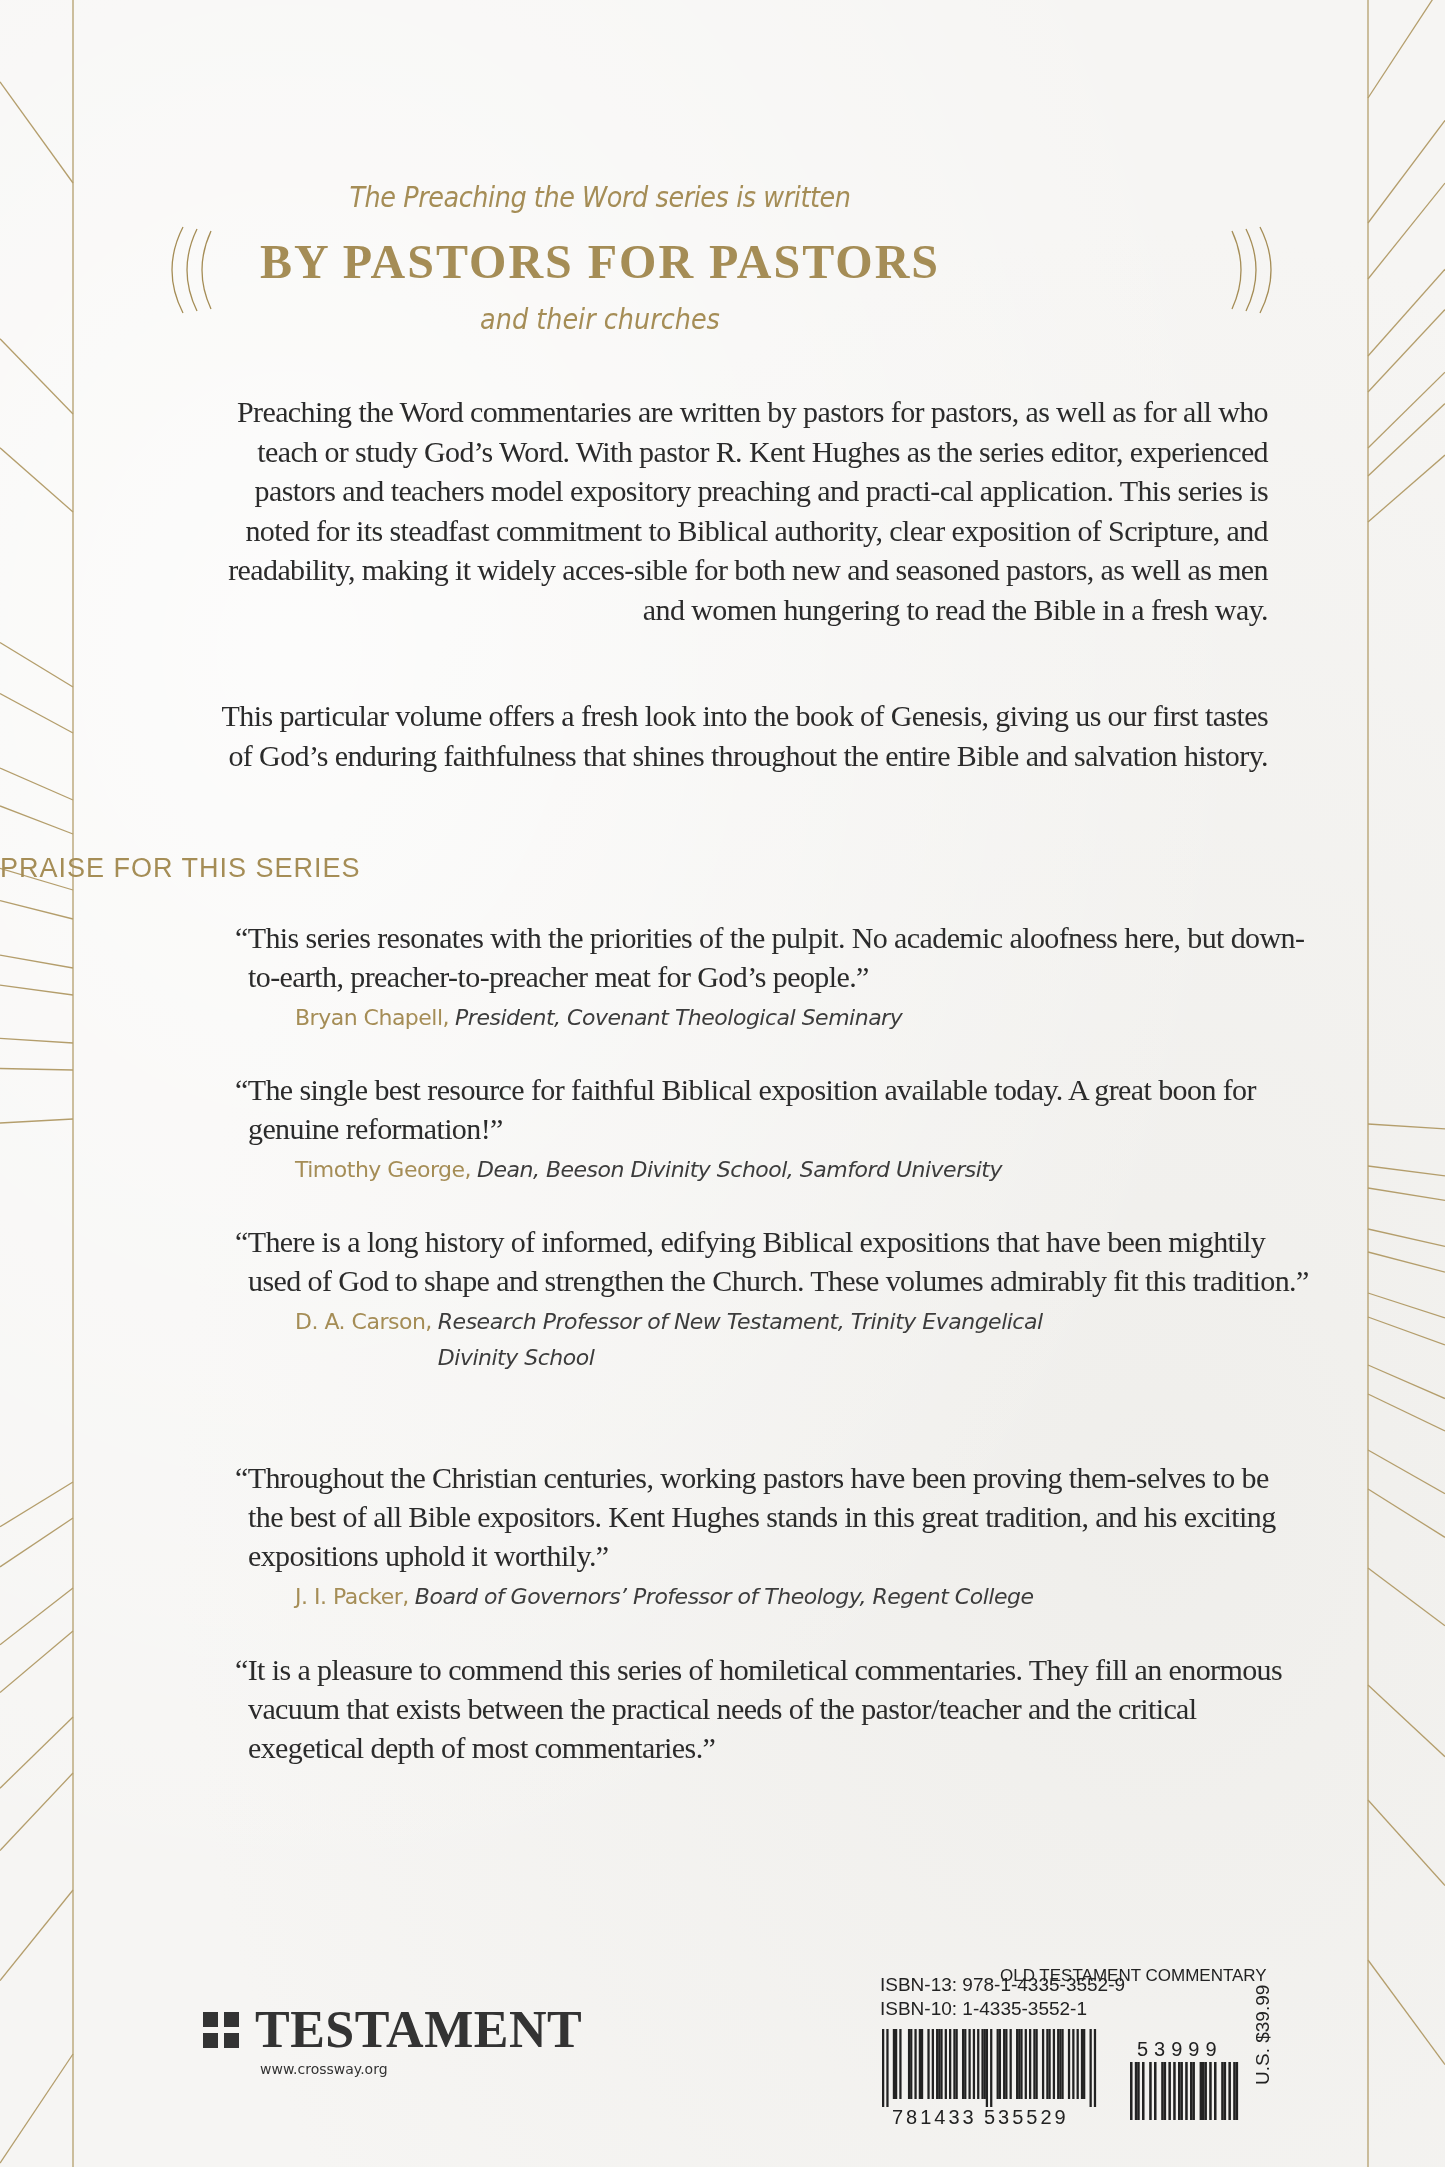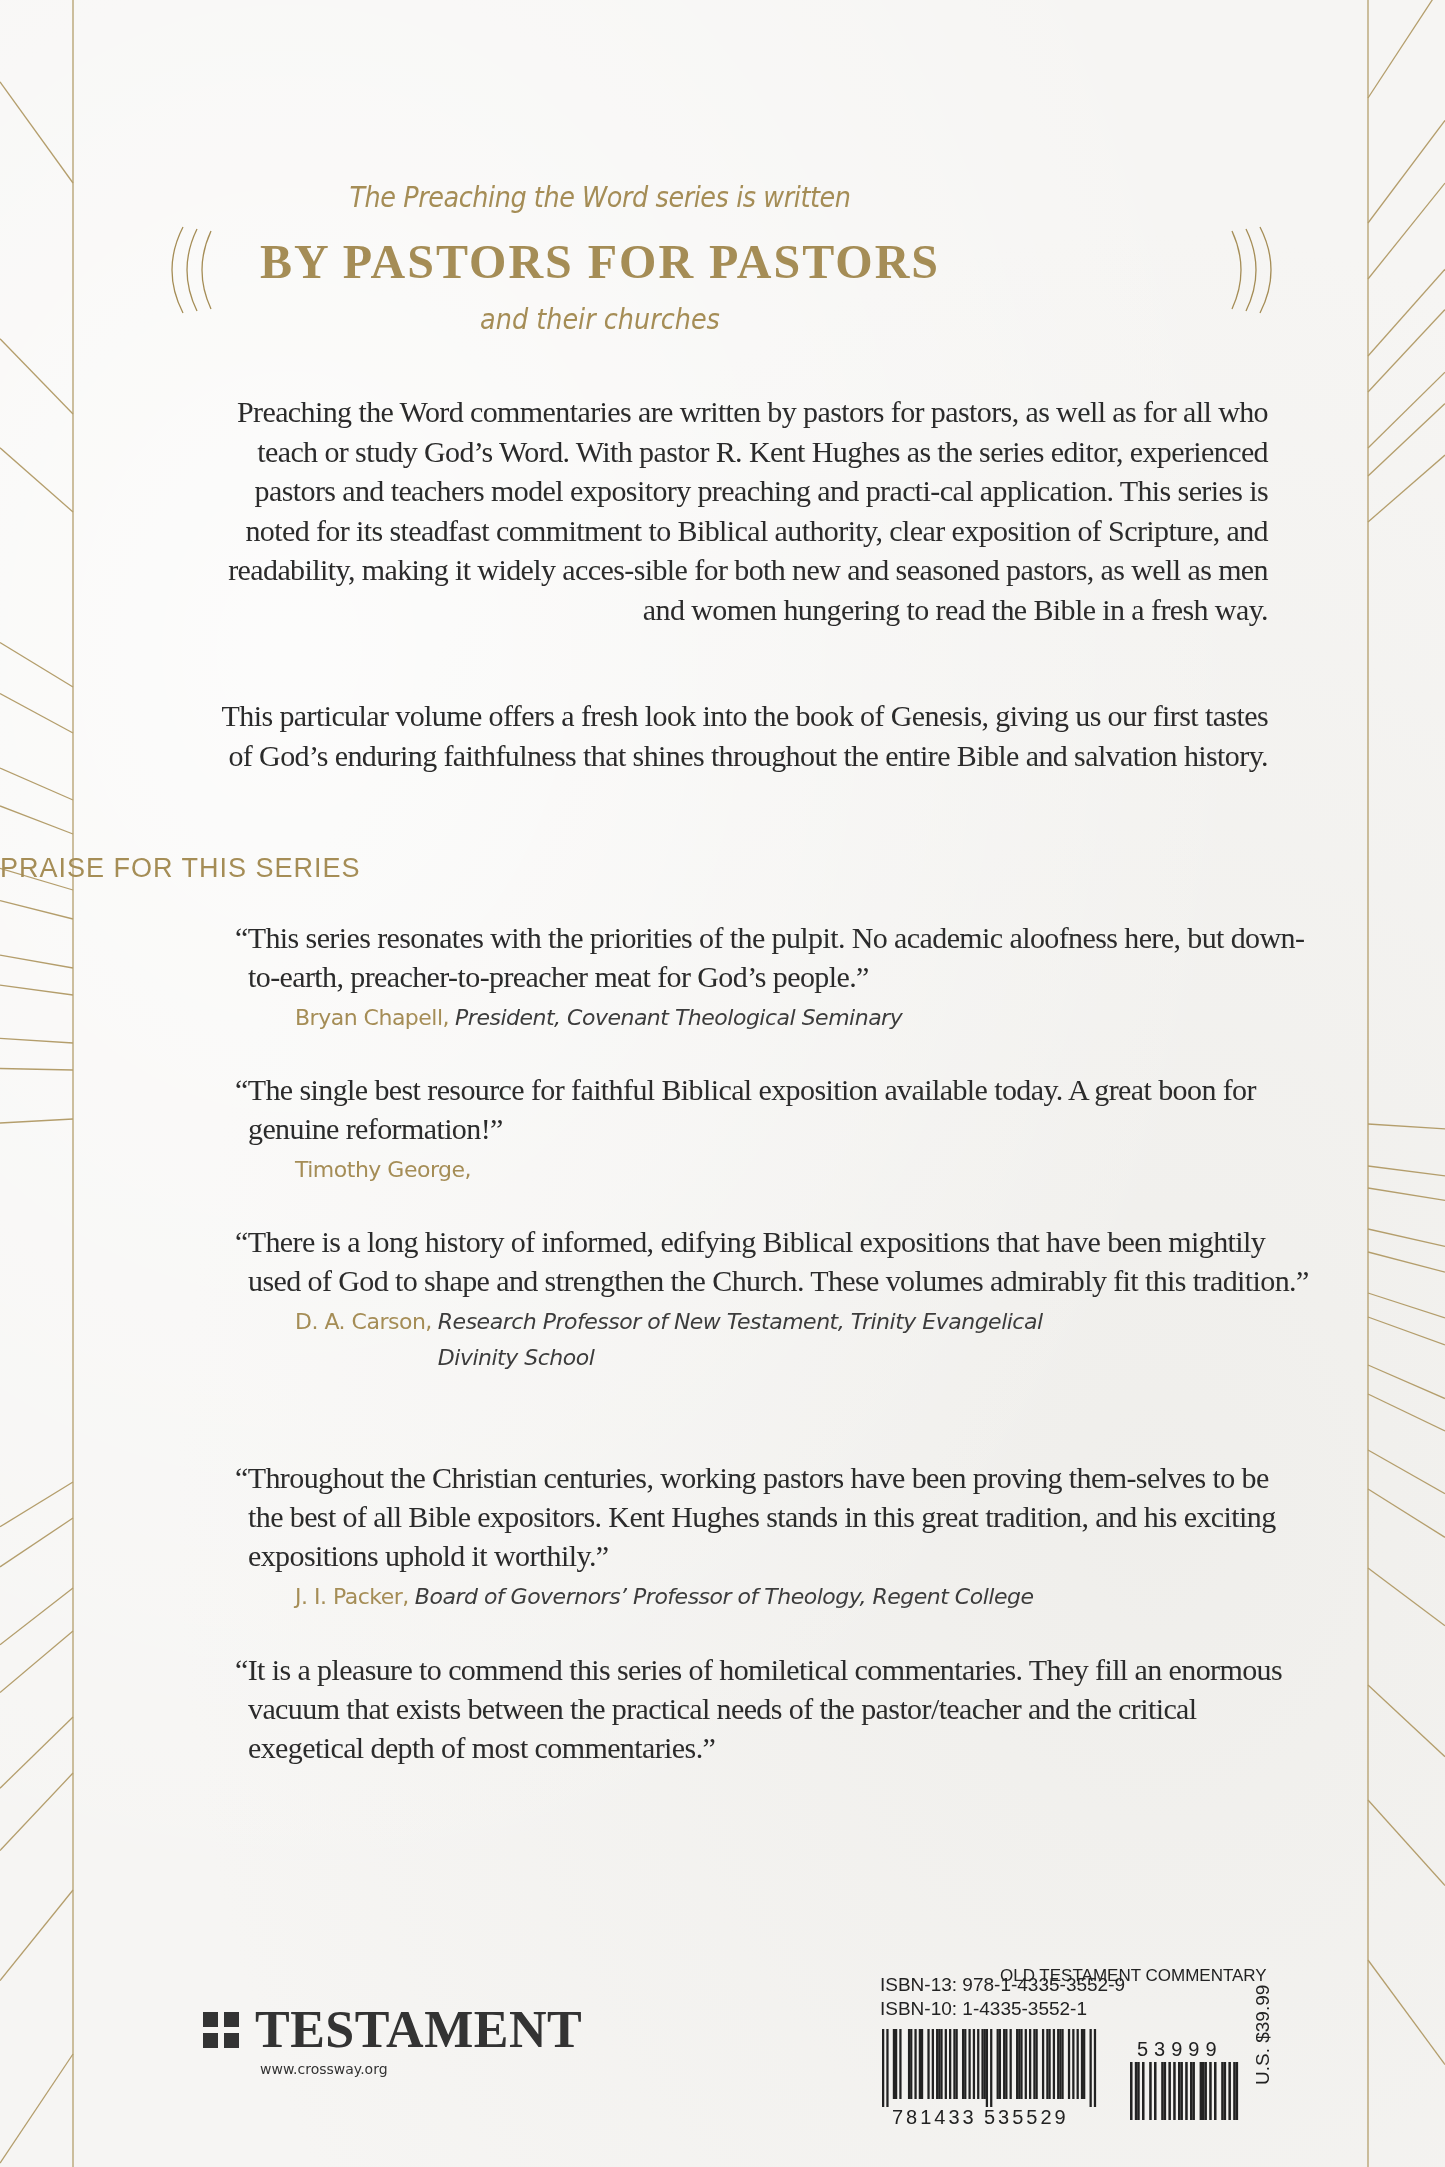--- a/index.html
+++ b/index.html
@@ -154,20 +154,21 @@
   <div class="attrib">
     <span class="name">Bryan Chapell,</span>
     <span class="title">President, Covenant Theological Seminary</span>
   </div>
 </div>
 
 <div class="quote" style="top: 1070px;">
   <p class="quote-text">“The single best resource for faithful Biblical exposition available today. A great boon for genuine reformation!”</p>
   <div class="attrib">
     <span class="name">Timothy George,</span>
+    <span class="title">Dean, Beeson Divinity School, Samford University</span>
   </div>
 </div>
 
 <div class="quote" style="top: 1222px;">
   <p class="quote-text">“There is a long history of informed, edifying Biblical expositions that have been mightily used of God to shape and strengthen the Church. These volumes admirably fit this tradition.”</p>
   <div class="attrib">
     <span class="name">D. A. Carson,</span>
     <span class="title" style="max-width: 640px;">Research Professor of New Testament, Trinity Evangelical Divinity School</span>
   </div>
 </div>

